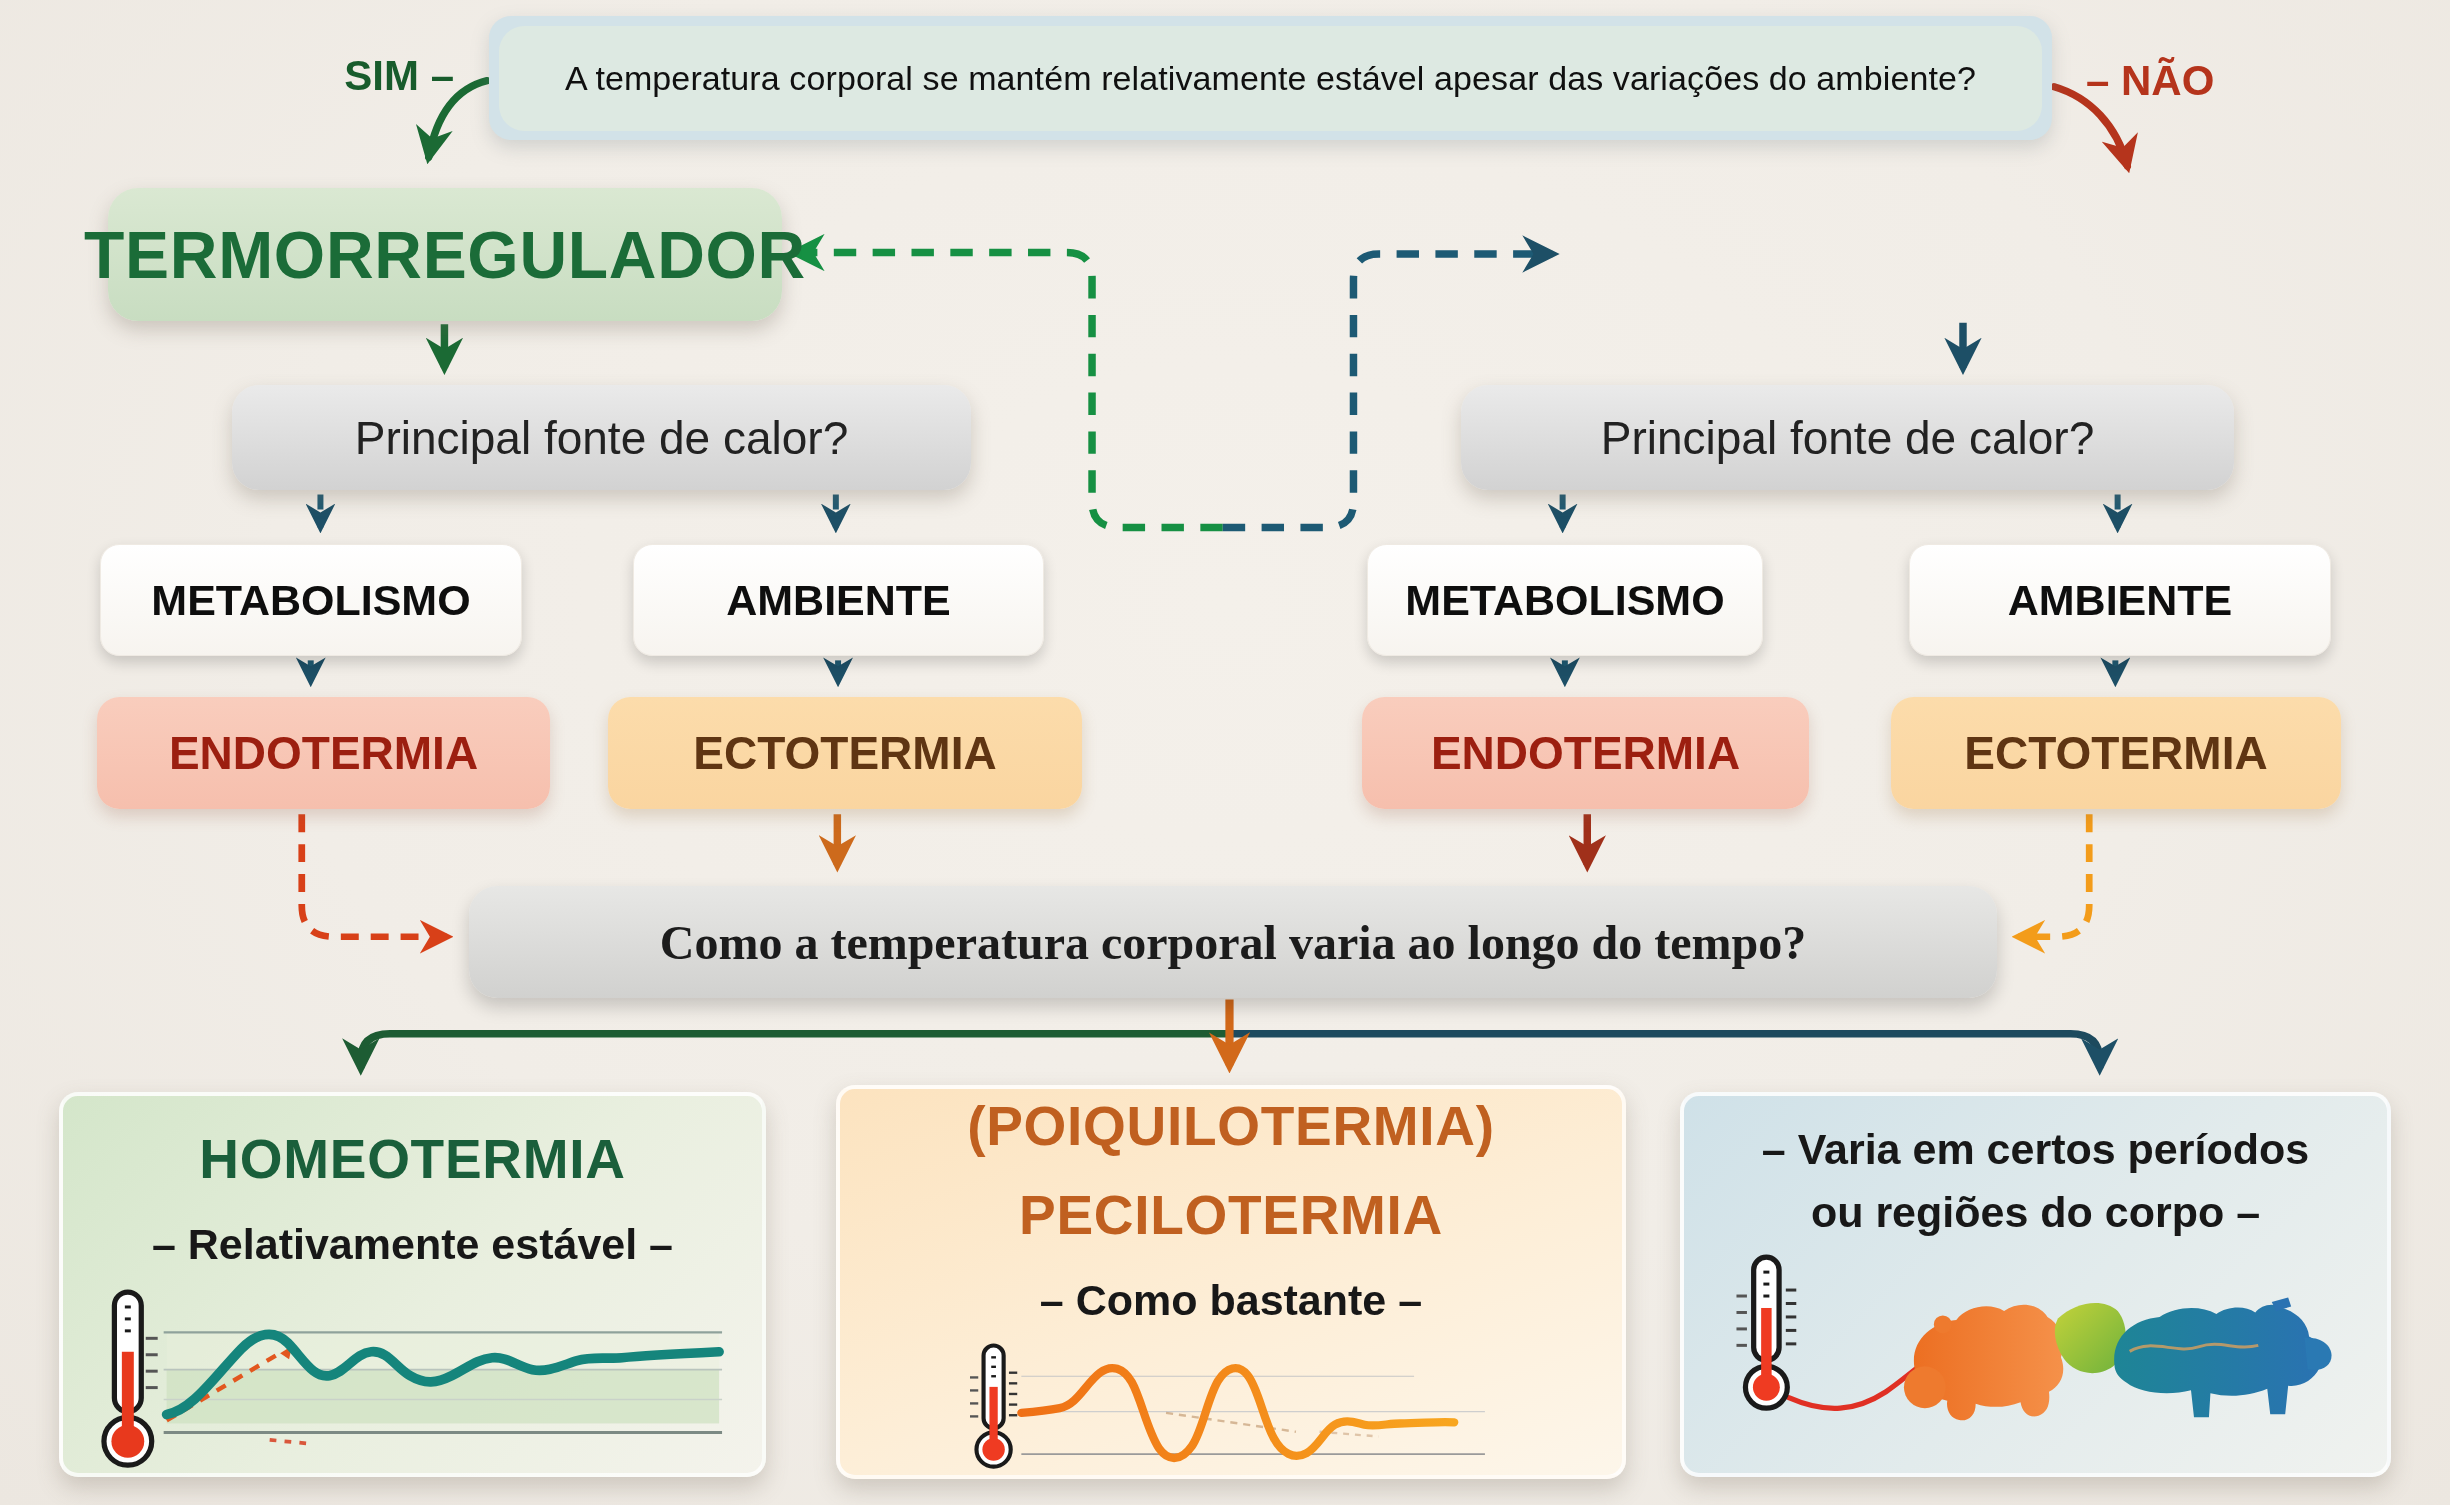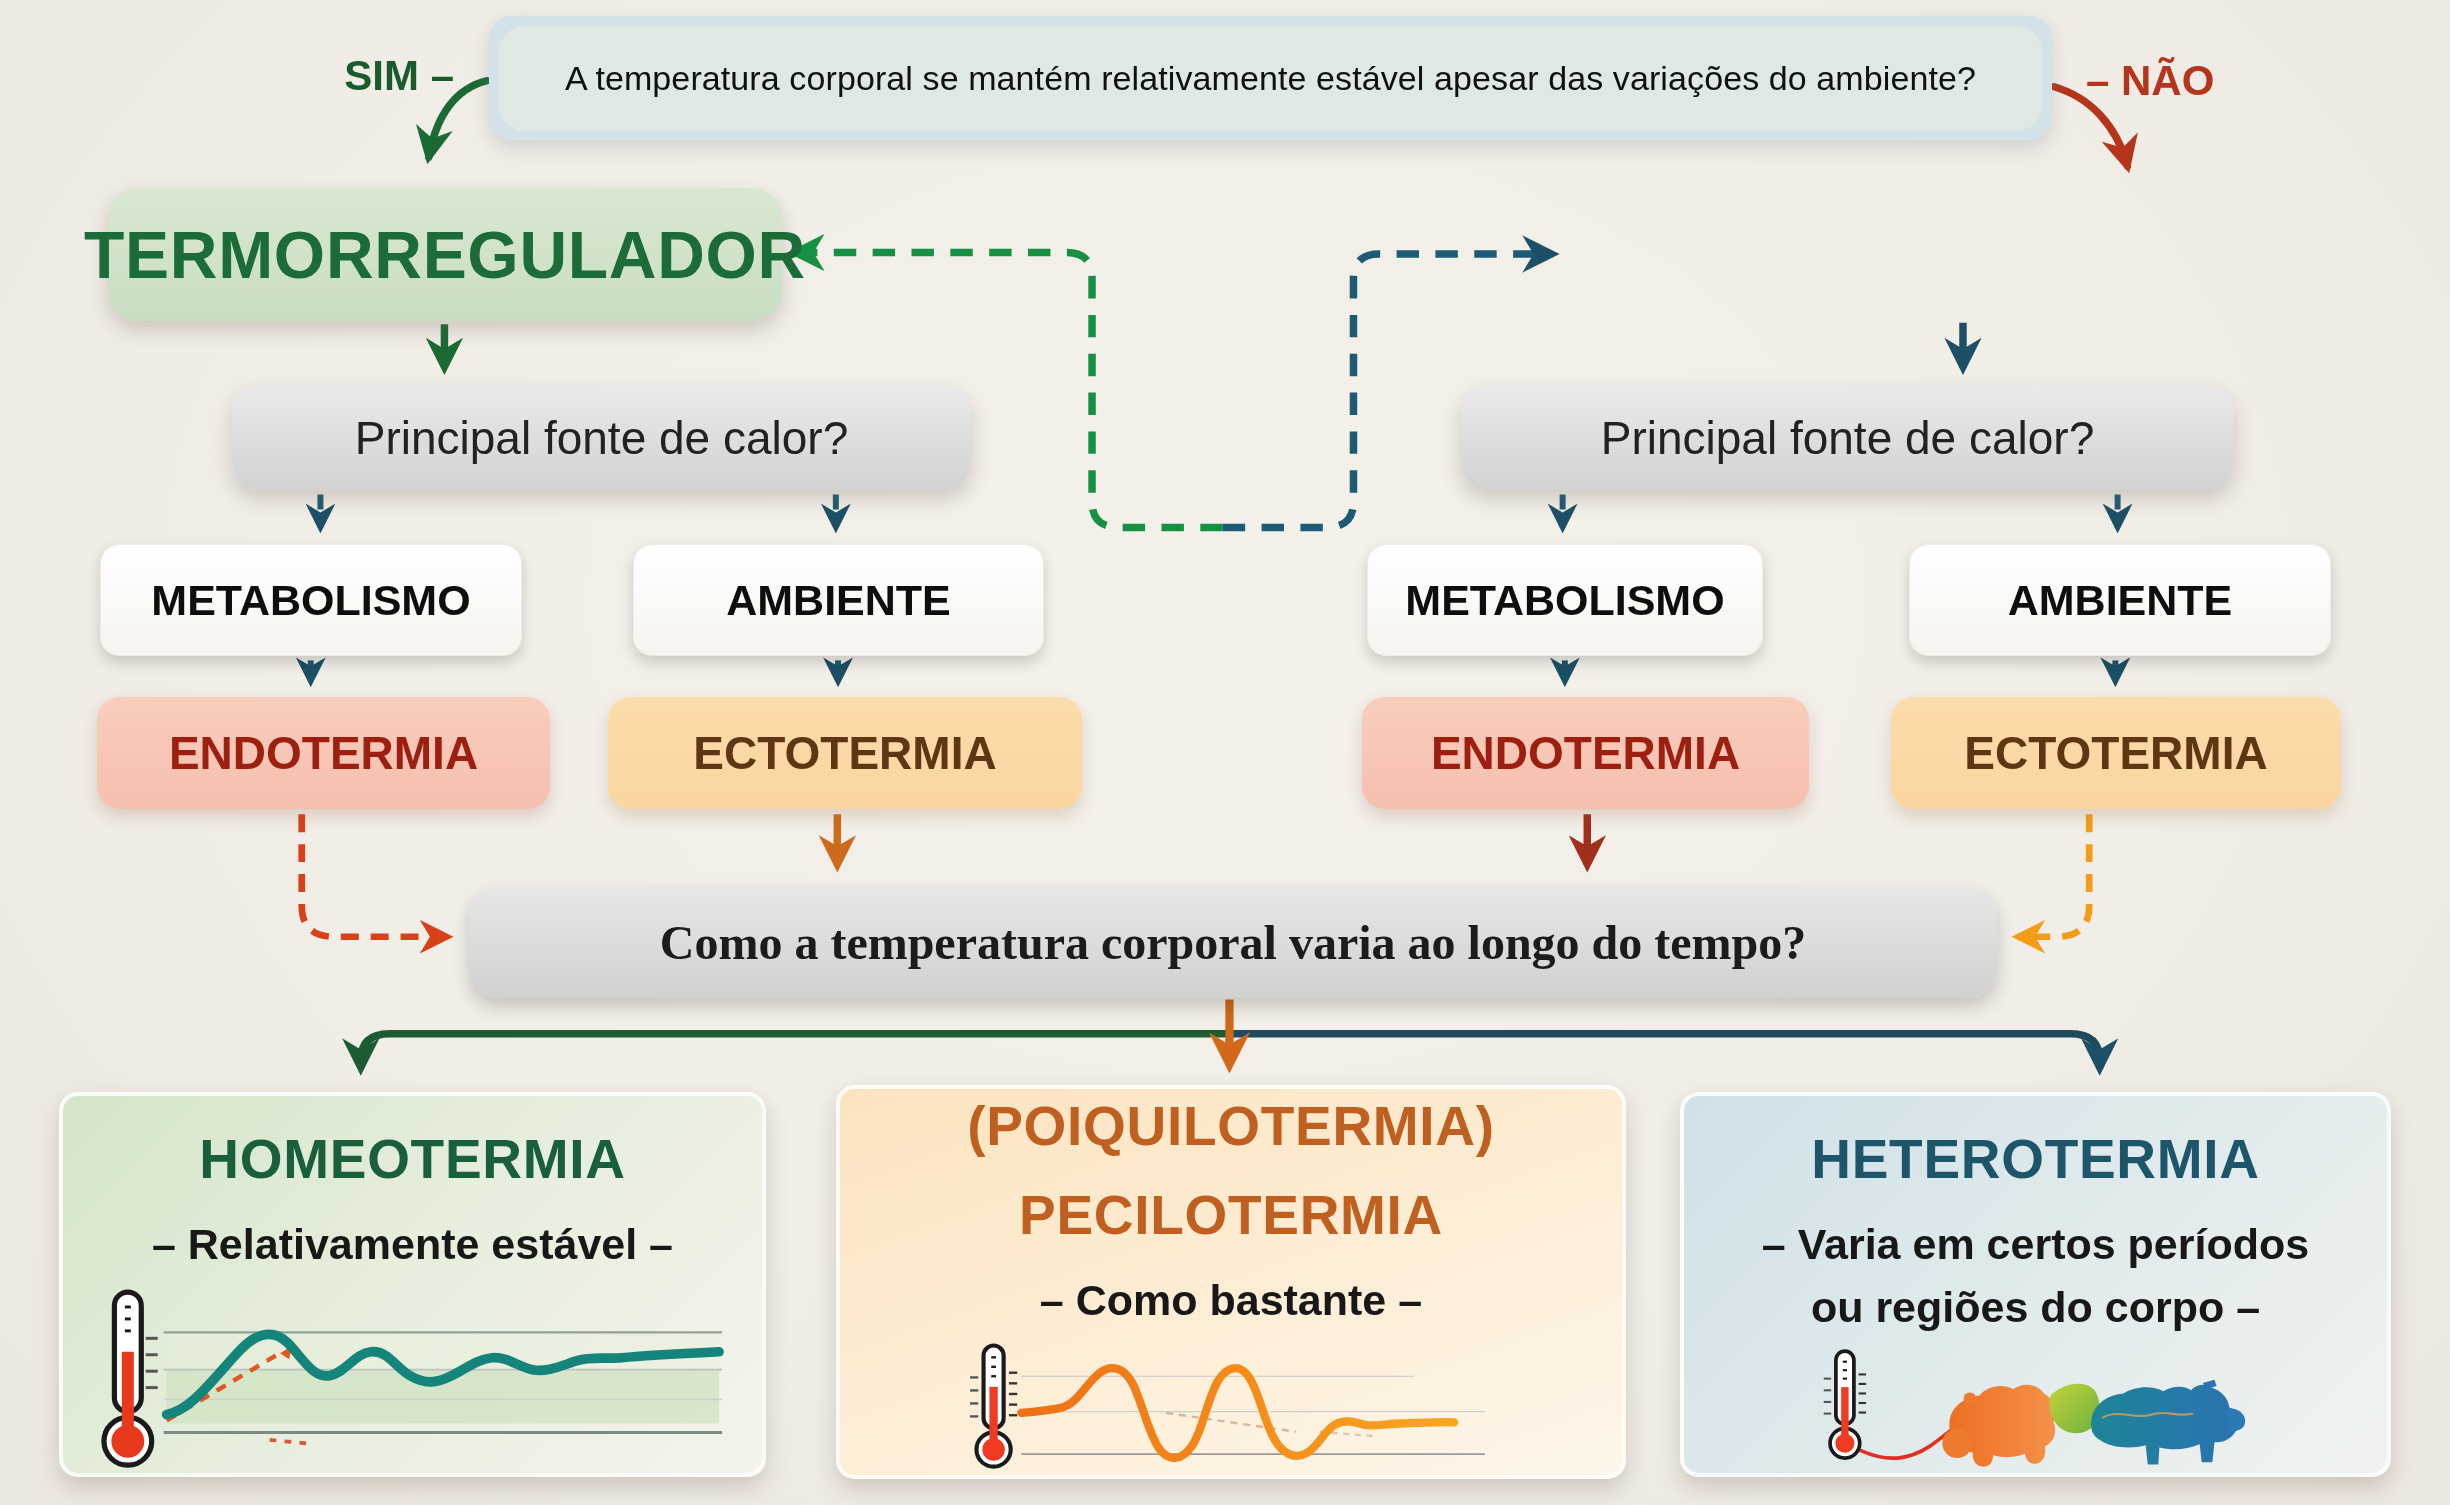--- a/index.html
+++ b/index.html
@@ -229,21 +229,20 @@
         <rect x="41" y="76" width="14" height="96" fill="#ef3b22"></rect>
         <circle cx="48" cy="182" r="19" fill="#ef3b22"></circle>
         <line x1="44" y1="26" x2="52" y2="26" stroke="#1a1a1a" stroke-width="4"></line>
         <line x1="44" y1="42" x2="52" y2="42" stroke="#1a1a1a" stroke-width="4"></line>
         <line x1="44" y1="58" x2="52" y2="58" stroke="#1a1a1a" stroke-width="4"></line>
       </g>
     </svg>
   </div>
 
   <div class="box lvl result res-hete">
-    <div class="res-title teal">HETEROTERMIA</div>
     <div class="res-sub">
       <span>– Varia em certos períodos</span><br>
       <span>ou regiões do corpo –</span>
     </div>
     <svg class="illus" width="613" height="176" viewBox="0 0 820 235">
       <defs>
         <linearGradient id="ograd2" x1="0" y1="0" x2="1" y2="0">
             <stop offset="0" stop-color="#ec6f22"></stop>
             <stop offset="1" stop-color="#f5914a"></stop>
           </linearGradient>

